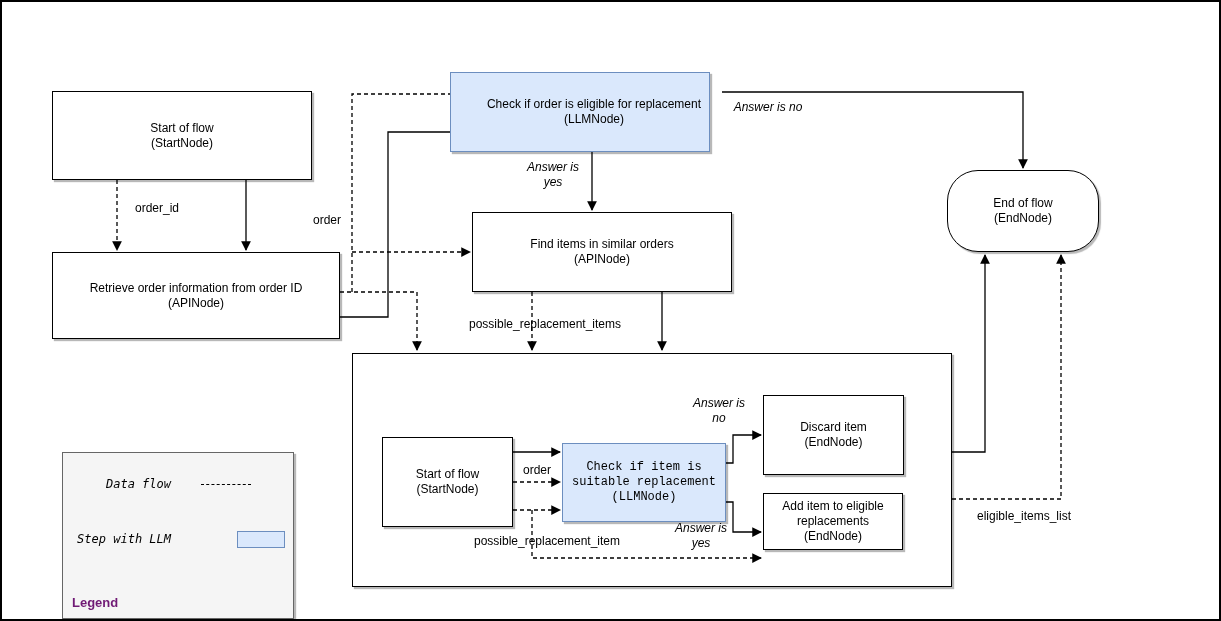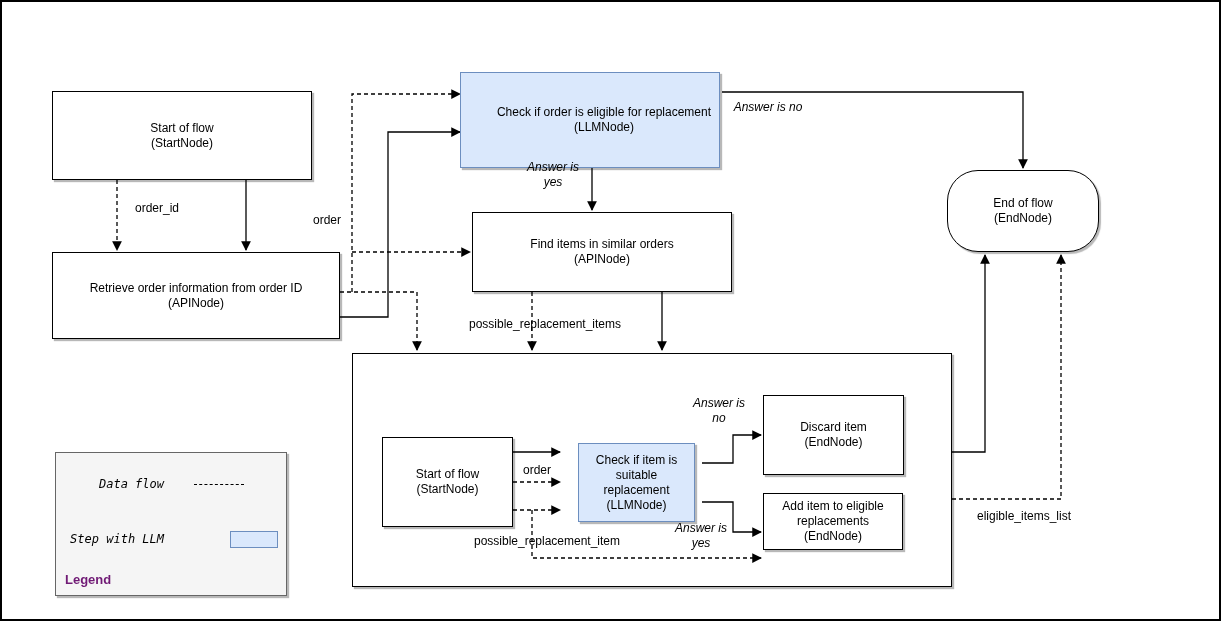--- a/index.html
+++ b/index.html
@@ -76,35 +76,35 @@
       <path d="M700,500 H731 V530 H759" marker-end="url(#arr)"></path>
     </g>
   </svg>
 
   <div class="node" style="left:50px;top:89px;width:260px;height:89px;">Start of flow
 (StartNode)</div>
 
   <div class="node" style="left:50px;top:250px;width:288px;height:87px;">Retrieve order information from order ID
 (APINode)</div>
 
-  <div class="node llm" style="left:458px;top:70px;width:260px;height:96px;padding-left:32px;">Check if order is eligible for replacement
+  <div class="node llm" style="left:448px;top:70px;width:260px;height:80px;padding-left:32px;">Check if order is eligible for replacement
 (LLMNode)</div>
 
   <div class="node" style="left:470px;top:210px;width:260px;height:80px;">Find items in similar orders
 (APINode)</div>
 
   <div class="node" style="left:945px;top:168px;width:152px;height:82px;border-radius:31px;">End of flow
 (EndNode)</div>
 
   <div class="container-box" style="left:350px;top:351px;width:600px;height:234px;"></div>
 
   <div class="node" style="left:380px;top:435px;width:131px;height:90px;">Start of flow
 (StartNode)</div>
 
-  <div class="node llm" style="left:576px;top:441px;width:117px;height:79px;">Check if item is suitable replacement
+  <div class="node llm" style="left:560px;top:441px;width:164px;height:79px;font-family:Liberation Mono, monospace;">Check if item is suitable replacement
 (LLMNode)</div>
 
   <div class="node" style="left:761px;top:393px;width:141px;height:80px;">Discard item
 (EndNode)</div>
 
   <div class="node" style="left:761px;top:491px;width:140px;height:57px;">Add item to eligible replacements
 (EndNode)</div>
 
   <div class="edge-label" style="left:115px;top:199px;width:80px;">order_id</div>
   <div class="edge-label" style="left:295px;top:211px;width:60px;">order</div>
@@ -113,21 +113,21 @@
   <div class="edge-label italic" style="left:726px;top:98px;width:80px;">Answer is no</div>
   <div class="edge-label" style="left:453px;top:315px;width:180px;">possible_replacement_items</div>
   <div class="edge-label" style="left:505px;top:461px;width:60px;">order</div>
   <div class="edge-label" style="left:455px;top:532px;width:180px;">possible_replacement_item</div>
   <div class="edge-label italic" style="left:677px;top:394px;width:80px;">Answer is
 no</div>
   <div class="edge-label italic" style="left:659px;top:519px;width:80px;">Answer is
 yes</div>
   <div class="edge-label" style="left:962px;top:507px;width:120px;">eligible_items_list</div>
 
-  <div class="legend" style="left:53px;top:450px;width:232px;height:144px;">
+  <div class="legend" style="left:60px;top:450px;width:232px;height:167px;">
     <div class="legend-row" style="top:22px;">
       <span class="legend-label">Data flow</span>
       <span class="legend-sample sample-dashed"></span>
     </div>
     <div class="legend-row" style="top:77px;gap:36px;">
       <span class="legend-label">Step with LLM</span>
       <span class="legend-sample sample-llm"></span>
     </div>
     <div class="legend-title">Legend</div>
   </div>

